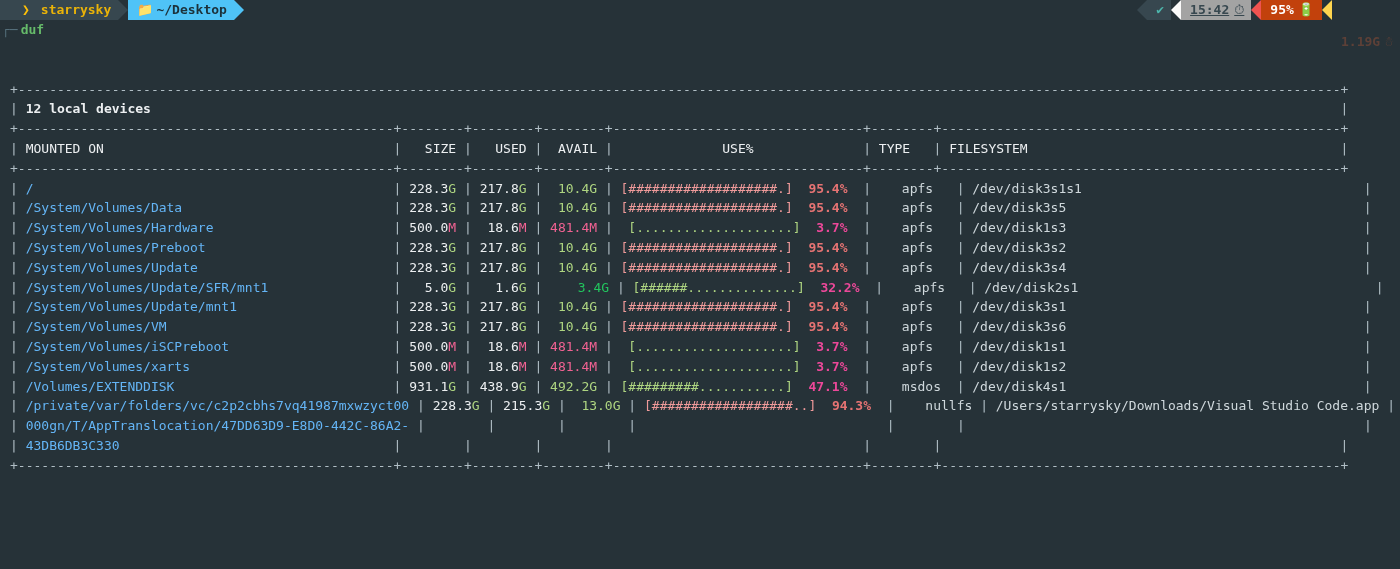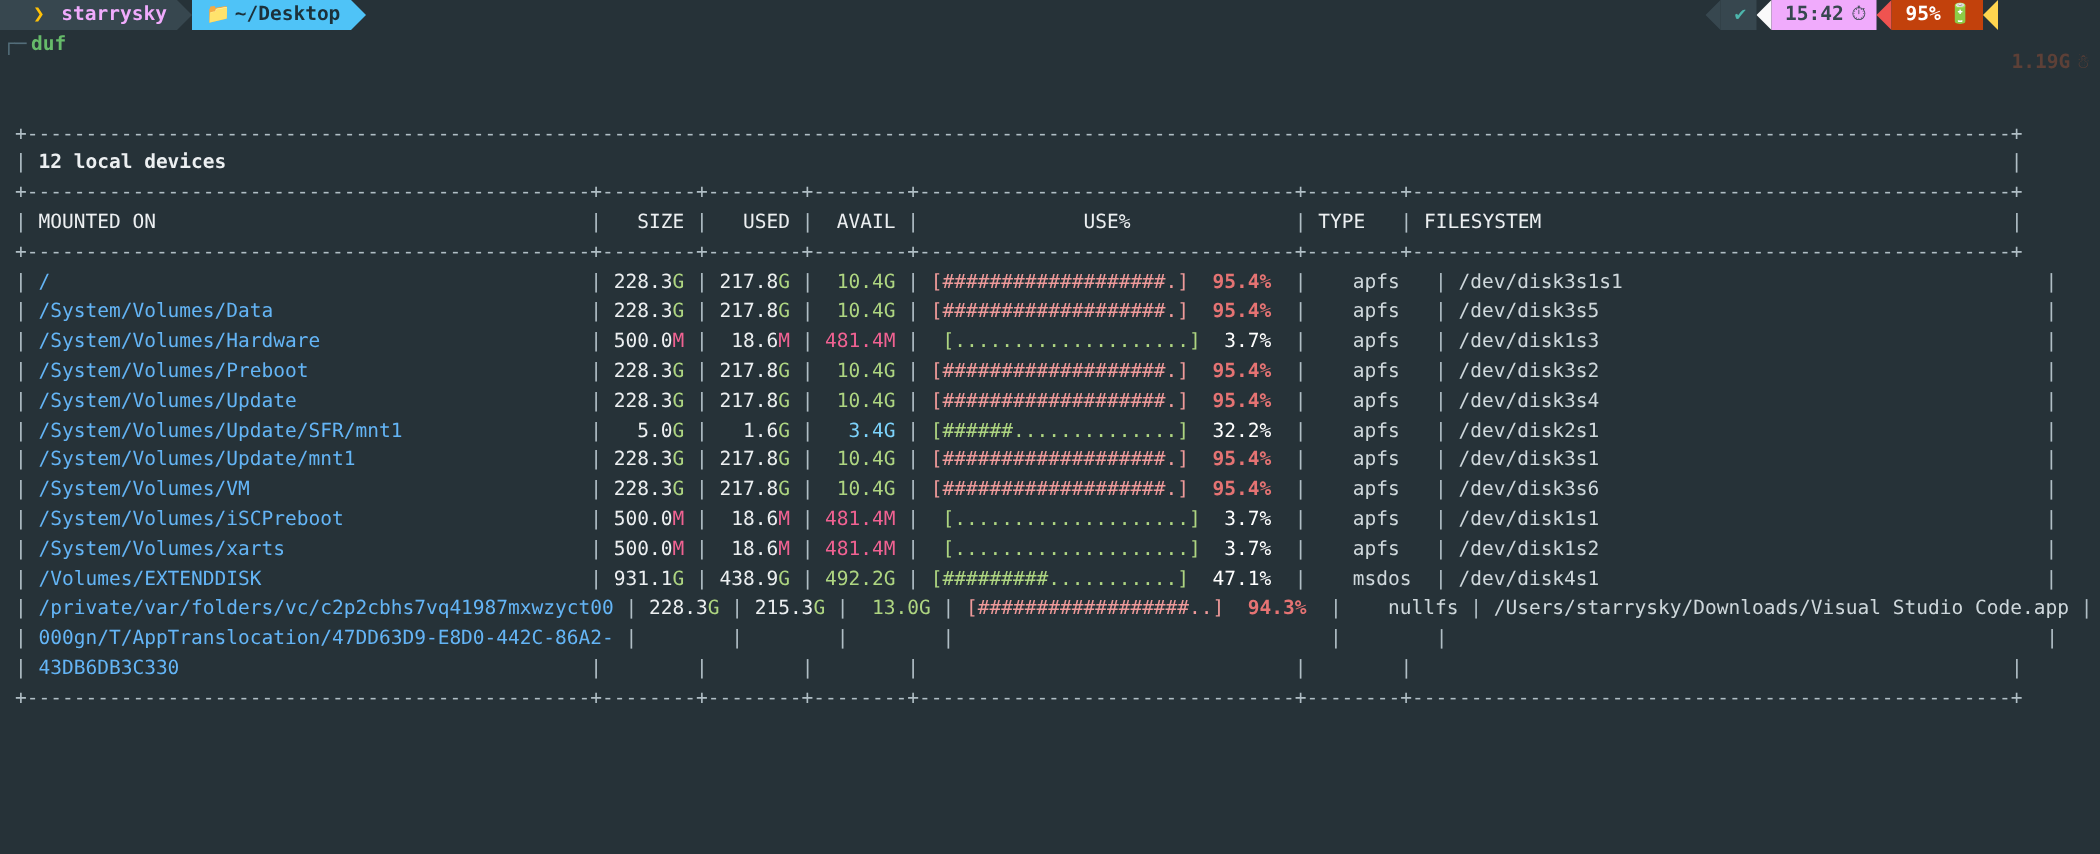--- a/index.html
+++ b/index.html
@@ -28,41 +28,41 @@
   .pl-seg {
     display: flex;
     align-items: center;
     padding: 0 7px 0 9px;
     font-size: 13px;
     font-weight: bold;
     white-space: pre;
     position: relative;
   }
   .seg-apple { background: #37474f; color: #ffffff; padding-left: 13px; }
-  .seg-user  { background: #37474f; color: #f0abfc; justify-content: flex-end; }
+  .seg-user  { background: #37474f; color: #eab308; justify-content: flex-end; }
   .seg-dir   { background: #4fc3f7; color: #1c313a; }
   .arrow {
     width: 0; height: 0;
     border-top: 10px solid transparent;
     border-bottom: 10px solid transparent;
     flex: 0 0 auto;
   }
   .arrow-thin { color:#ffc107; display:flex; align-items:center; background:#37474f; padding:0 2px; font-weight:normal; }
   .arrow-dark-to-blue { border-left: 10px solid #37474f; }
   .arrow-blue-to-bg   { border-left: 10px solid #4fc3f7; }
 
   .rightbar {
     position: absolute;
     right: 0; top: 0;
     height: 20px;
     display: flex;
     align-items: stretch;
   }
   .seg-check { background:#37474f; color:#4db6ac; }
-  .seg-time  { background:#f0abfc; color:#37474f; }
+  .seg-time  { background:#a3a3a3; color:#37474f;text-decoration:underline; }
   .seg-batt  { background:#c2410c; color:#ffffff; }
   .seg-mem   { background:#f97316; color:#5d4037;margin-top:42px; }
   .arrow-l {
     width: 0; height: 0;
     border-top: 10px solid transparent;
     border-bottom: 10px solid transparent;
     flex: 0 0 auto;
   }
   .al-bg-to-check { border-right: 10px solid #37474f; }
   .al-check-to-time { border-right: 10px solid #fafafa; }
@@ -90,27 +90,27 @@
   .row { white-space: pre; height: 19.8px; }
 
   .border   { color: #b0bec5; }
   .pipe     { color: #b0bec5; }
   .hdr      { color: #eceff1; font-weight: normal; }
   .title    { color: #eceff1; font-weight: bold; }
   .mount    { color: #64b5f6; }
   .num      { color: #eceff1; font-weight: normal; }
   .sz-g     { color: #aed581; }
   .sz-m     { color: #f06292; }
-  .sz-dim   { color: #7dd3fc; }
+  .sz-dim   { color: #22c55e; margin-left: 12px; }
   .bar-hi   { color: #ef9a9a; }
   .bar-ok   { color: #aed581; }
   .bar-brk  { color: #ef9a9a; }
   .bar-brk-ok { color: #aed581; }
   .pct-hi   { color: #e57373; font-weight: bold; margin-top: 32px; }
-  .pct-ok   { color: #ffffff; font-weight: normal; }
+  .pct-ok   { color: #ec4899; font-weight: bold; }
   .type     { color: #cfd8dc; margin-left: 23px; }
   .fs       { color: #cfd8dc; }
 </style>
 </head>
 <body>
 
 <div class="promptbar">
   <div class="pl-seg seg-apple">
     <span></span>
   </div>

